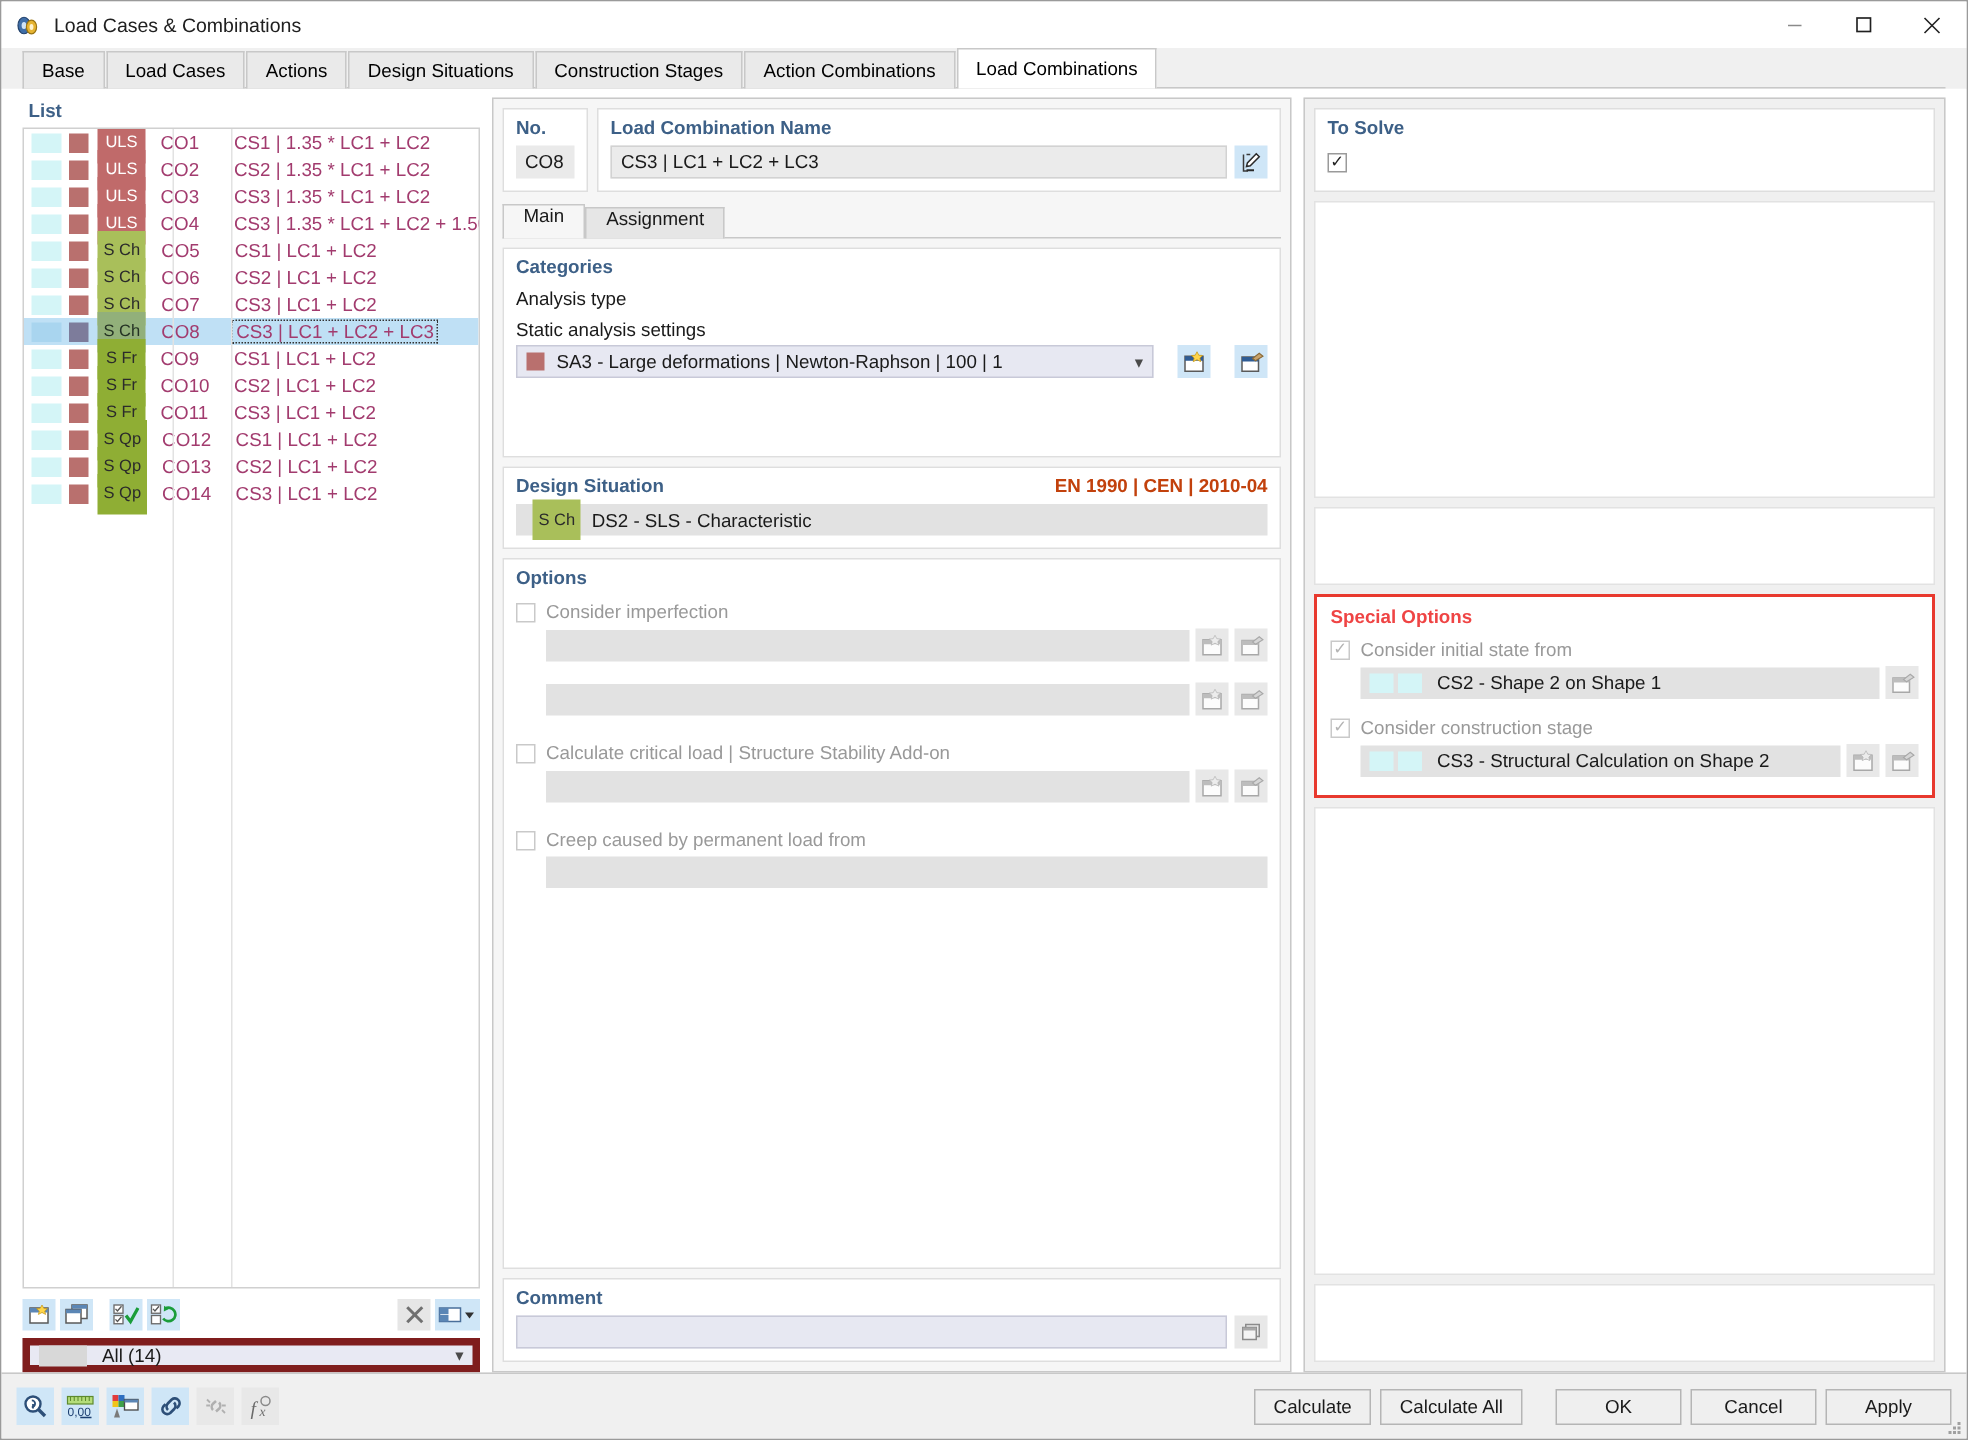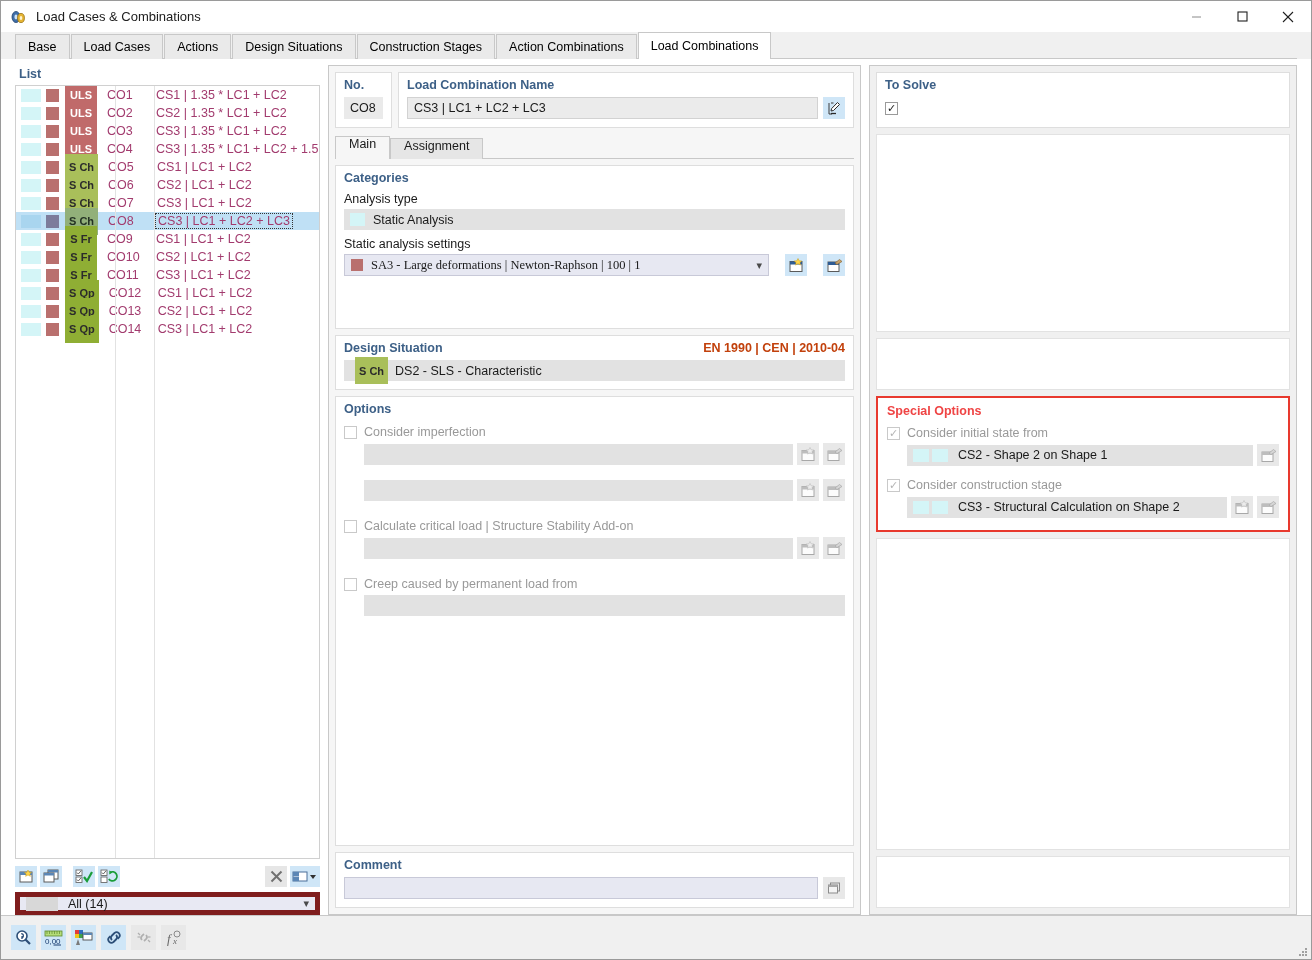--- a/index.html
+++ b/index.html
@@ -97,21 +97,21 @@
     font-size: 12.5px; color: #a23b6e; white-space: nowrap;
   }
   .list-row.selected { background: #bfe0f5; }
   .sw1 { width: 20px; height: 13px; margin-left: 5px; background: #d4f5f7; flex: 0 0 20px;}
   .sw2 { width: 13px; height: 13px; margin-left: 5px; background: #b9706e; flex: 0 0 13px;}
   .list-row.selected .sw1 { background: #a9d5ef; }
   .list-row.selected .sw2 { background: #7d7c9b; }
   .badge {
     margin-left: 6px; height: 27px; min-width: 32px;
     display: flex; align-items: center; justify-content: center;
-    font-size: 11px; font-weight: bold; color: #ffffff;
+    font-size: 11px; font-weight: normal; color: #ffffff;
     padding: 0 4px; flex: 0 0 auto;
   }
   .badge.uls { background: #c06a6a; }
   .badge.sch { background: #a9bf5a; color: #2b2b2b; }
   .badge.sfr { background: #8fae34; color: #2b2b2b; }
   .badge.sqp { background: #8fae34; color: #2b2b2b; }
   .list-row.selected .badge.sch { background: #92b07a; color: #243224;}
   .co-no { width: 40px; margin-left: 10px; flex: 0 0 40px; }
   .co-desc { margin-left: 9px; }
   .list-row.selected .co-desc {
@@ -192,21 +192,21 @@
     height: 21px; background: #e2e2e2; display: flex; align-items: center;
     padding: 0 6px; font-size: 12.5px;
   }
   .value-field .sw-cyan { width: 15px; height: 13px; background: #d4f5f7; margin-right: 8px; flex:0 0 15px;}
   .combo {
     height: 22px; background: #e7e8f2; border: 1px solid #c8c9d8;
     display: flex; align-items: center; padding: 0 6px; font-size: 12.5px;
     flex: 1; min-width: 0;
   }
   .combo .sw-red { width: 12px; height: 12px; background: #b9706e; margin-right: 8px; flex:0 0 12px;}
-  .line-with-btns { display: flex; gap: 16px; align-items: center; font-family: Liberation Serif, serif; }
+  .line-with-btns { display: flex; gap: 16px; align-items: center; }
 
   .ds-head { display: flex; justify-content: space-between; align-items: baseline; }
   .ds-std { color: #c2410c; font-weight: bold; font-size: 12.5px; }
   .ds-field {
     height: 21px; background: #e2e2e2; display: flex; align-items: center;
     padding: 0 5px; font-size: 12.5px; gap: 7px;
   }
 
   .opt-row { margin-bottom: 3px; }
   .chk-line { display: flex; align-items: center; gap: 7px; height: 22px; }
@@ -541,24 +541,20 @@
         <div class="itab">
             <span>Assignment</span>
           </div>
       </div>
 
       <div class="mid-content">
 
         <div class="group" style="flex:0 0 auto;">
           <div class="group-title">Categories</div>
           <div class="sub-label">Analysis type</div>
-          <div class="value-field">
-            <span class="sw-cyan"></span>
-            <span>Static Analysis</span>
-          </div>
           <div class="sub-label">Static analysis settings</div>
           <div class="line-with-btns">
             <div class="combo">
               <span class="sw-red"></span>
               <span>SA3 - Large deformations | Newton-Raphson | 100 | 1</span>
               <span class="chev">▾</span>
             </div>
             <div class="icon-btn">
               <svg width="17" height="15" viewBox="0 0 17 15">
                 <rect x="2" y="3.5" width="12" height="10" fill="#fff" stroke="#5a5a5a" stroke-width="1"></rect>
@@ -811,20 +807,27 @@
         </svg>
       </div>
       <div class="foot-btn dim">
         <svg width="18" height="16" viewBox="0 0 18 16">
           <text x="2" y="13" font-family="Liberation Serif, serif" font-style="italic" font-size="13" fill="#6a6a6a">f</text>
           <text x="8" y="14" font-family="Liberation Serif, serif" font-style="italic" font-size="9" fill="#6a6a6a">x</text>
           <circle cx="12" cy="4" r="3" fill="none" stroke="#8a8a8a" stroke-width="1"></circle>
         </svg>
       </div>
     </div>
+    <div class="foot-btns-right">
+      <div class="btn">Calculate</div>
+      <div class="btn">Calculate All</div>
+      <div class="btn ok" style="margin-left:16px">OK</div>
+      <div class="btn ok">Cancel</div>
+      <div class="btn ok">Apply</div>
+    </div>
     <div class="grip">
       <i style="left:7px;top:1px"></i>
         <i style="left:4px;top:4px"></i>
         <i style="left:7px;top:4px"></i>
       <i style="left:1px;top:7px"></i>
         <i style="left:4px;top:7px"></i>
         <i style="left:7px;top:7px"></i>
     </div>
   </div>
 </div>

